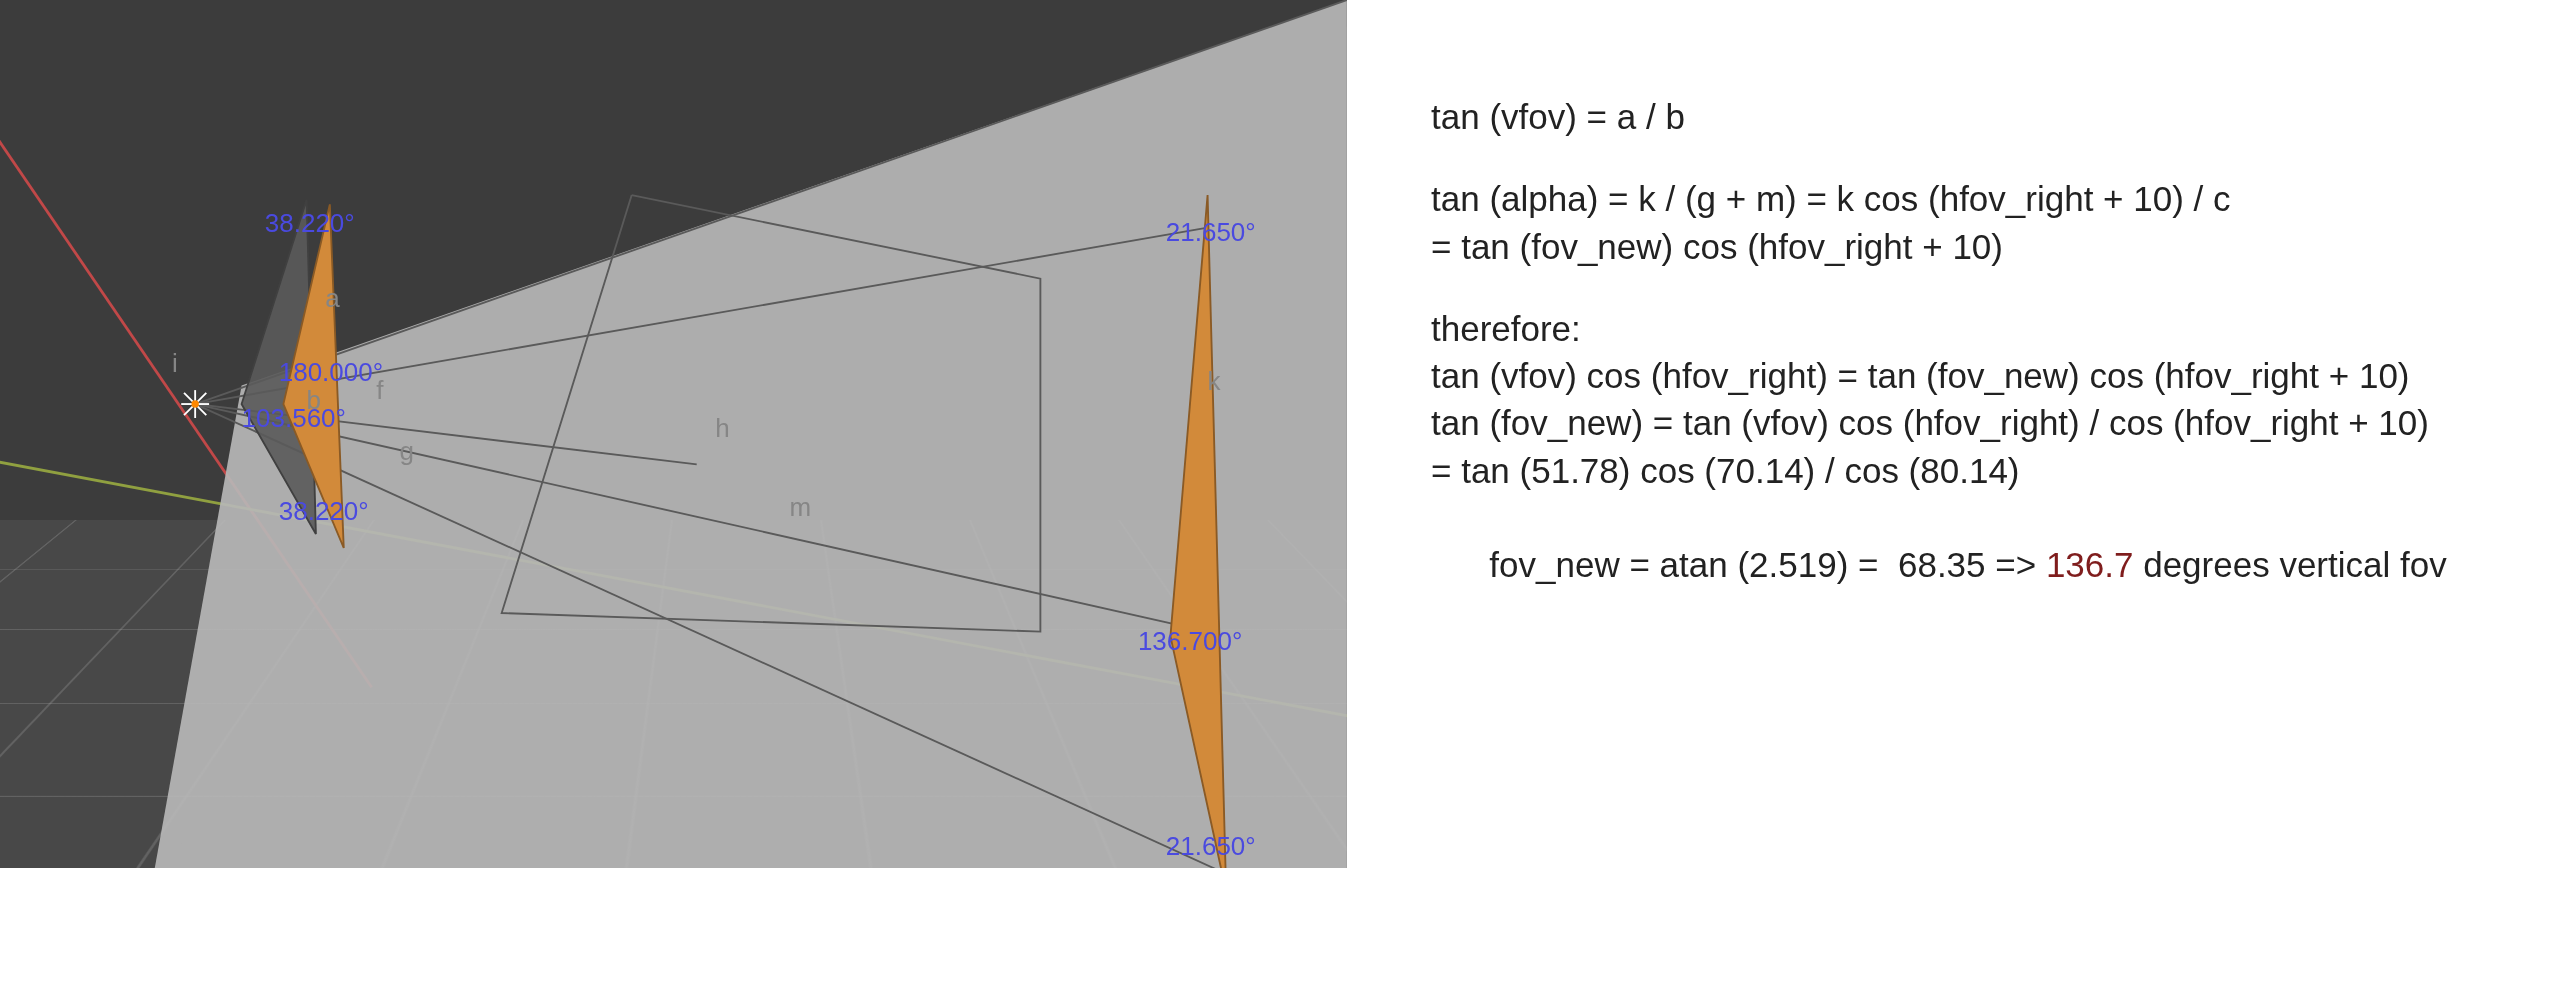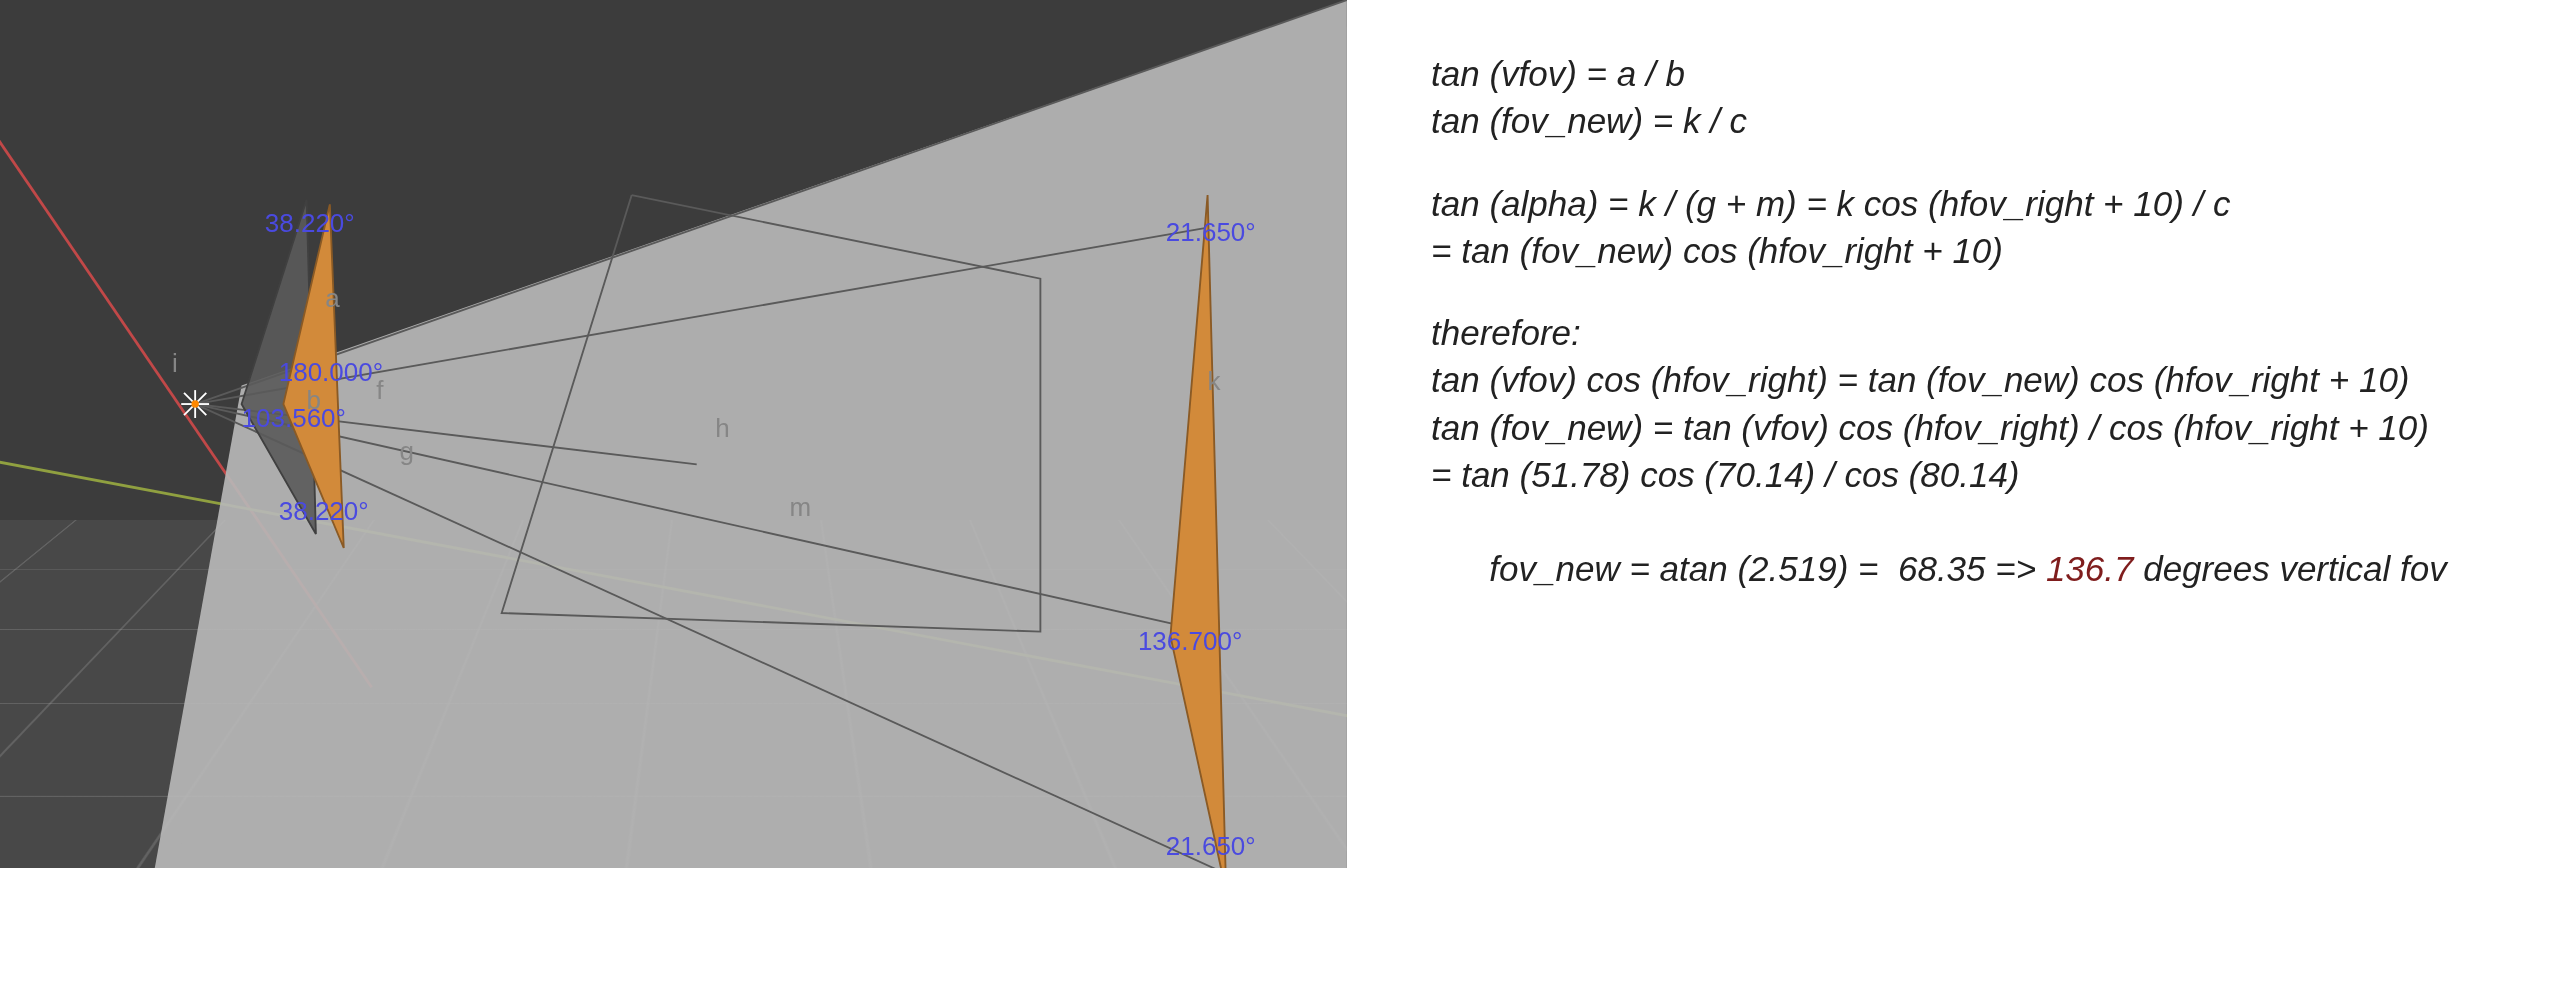--- a/index.html
+++ b/index.html
@@ -45,26 +45,25 @@
     font-family: Arial, sans-serif;
   }
   .edge-label {
     fill: #868686;
     font-size: 28px;
     font-family: Arial, sans-serif;
   }
   .right {
     flex: 1;
     background: #ffffff;
-    padding: 50px 65px 56px 84px;
+    padding: 93px 65px 56px 84px;
     font-size: 35px;
     line-height: 1.35;
     color: #222;
     box-sizing: border-box;
-    font-style: italic;
   }
   .right p {
     margin: 0;
     white-space: pre;
   }
   .gap {
     height: 35px;
   }
   .blue {
     color: #7f1d1d;
@@ -122,21 +121,20 @@
       <text class="edge-label" x="430" y="495">g</text>
       <text class="edge-label" x="770" y="470">h</text>
       <text class="edge-label" x="850" y="555">m</text>
       <text class="edge-label" x="1300" y="420">k</text>
       <text class="edge-label" x="185" y="400">i</text>
     </svg>
   </div>
 
   <div class="right">
     <p>tan (vfov) = a / b</p>
-    <p>tan (fov_new) = k / c</p>
     <div class="gap"></div>
     <p>tan (alpha) = k / (g + m) = k cos (hfov_right + 10) / c</p>
     <p>= tan (fov_new) cos (hfov_right + 10)</p>
     <div class="gap"></div>
     <p>therefore:</p>
     <p>tan (vfov) cos (hfov_right) = tan (fov_new) cos (hfov_right + 10)</p>
     <p>tan (fov_new) = tan (vfov) cos (hfov_right) / cos (hfov_right + 10)</p>
     <p>= tan (51.78) cos (70.14) / cos (80.14)</p>
     <p>
       <span>fov_new = atan (2.519) =  68.35 =&gt; </span><span class="blue">136.7</span><span> degrees vertical fov</span>

